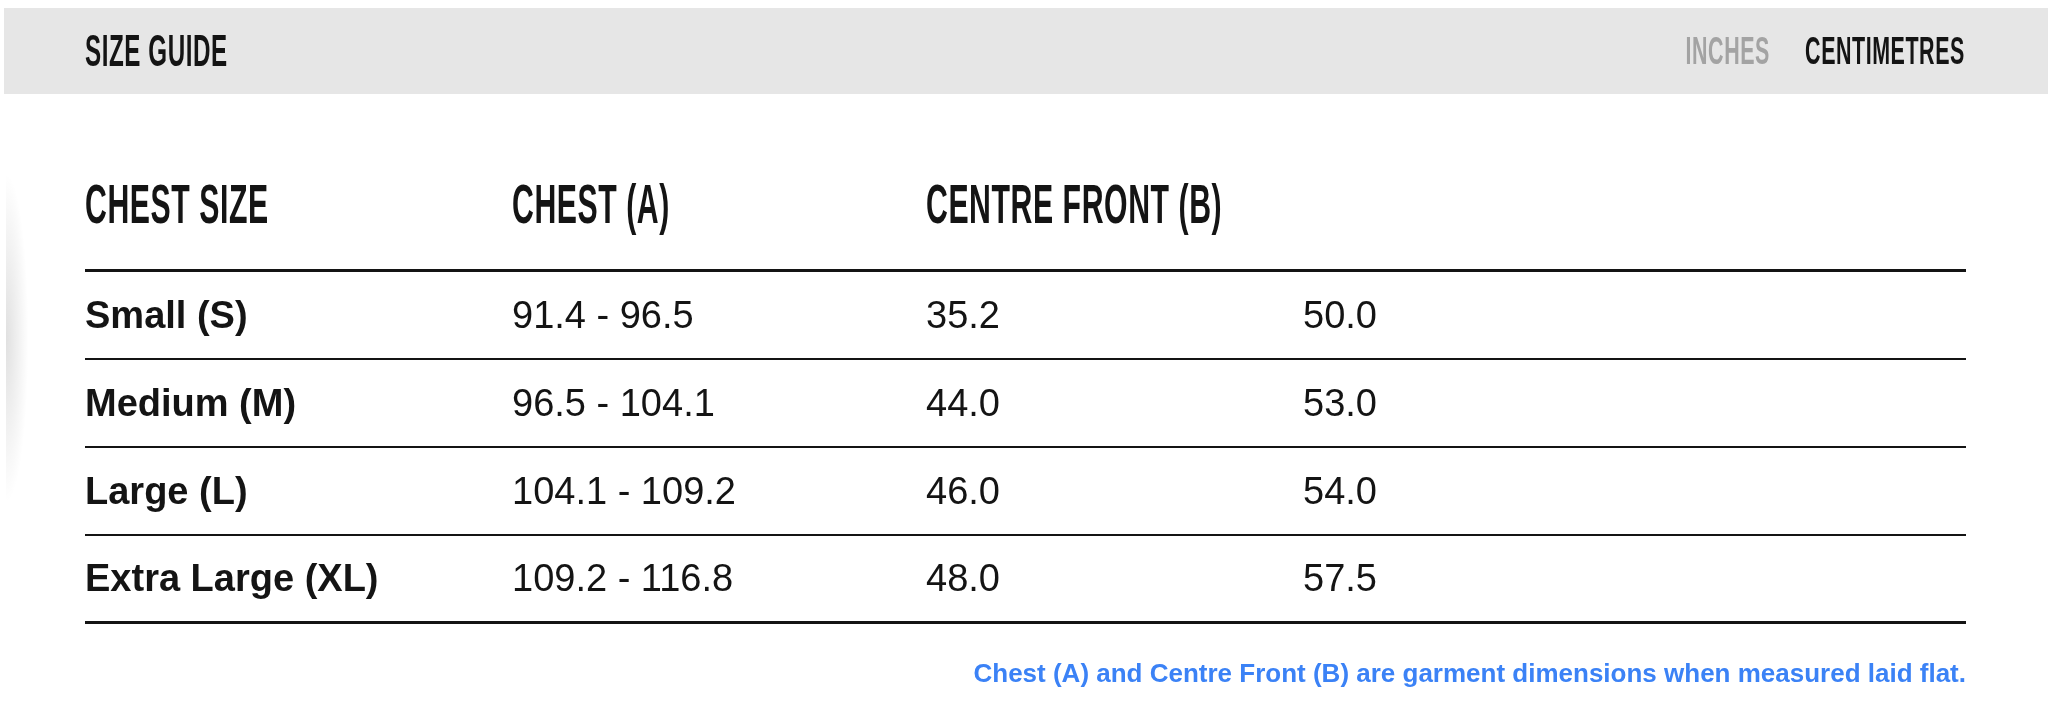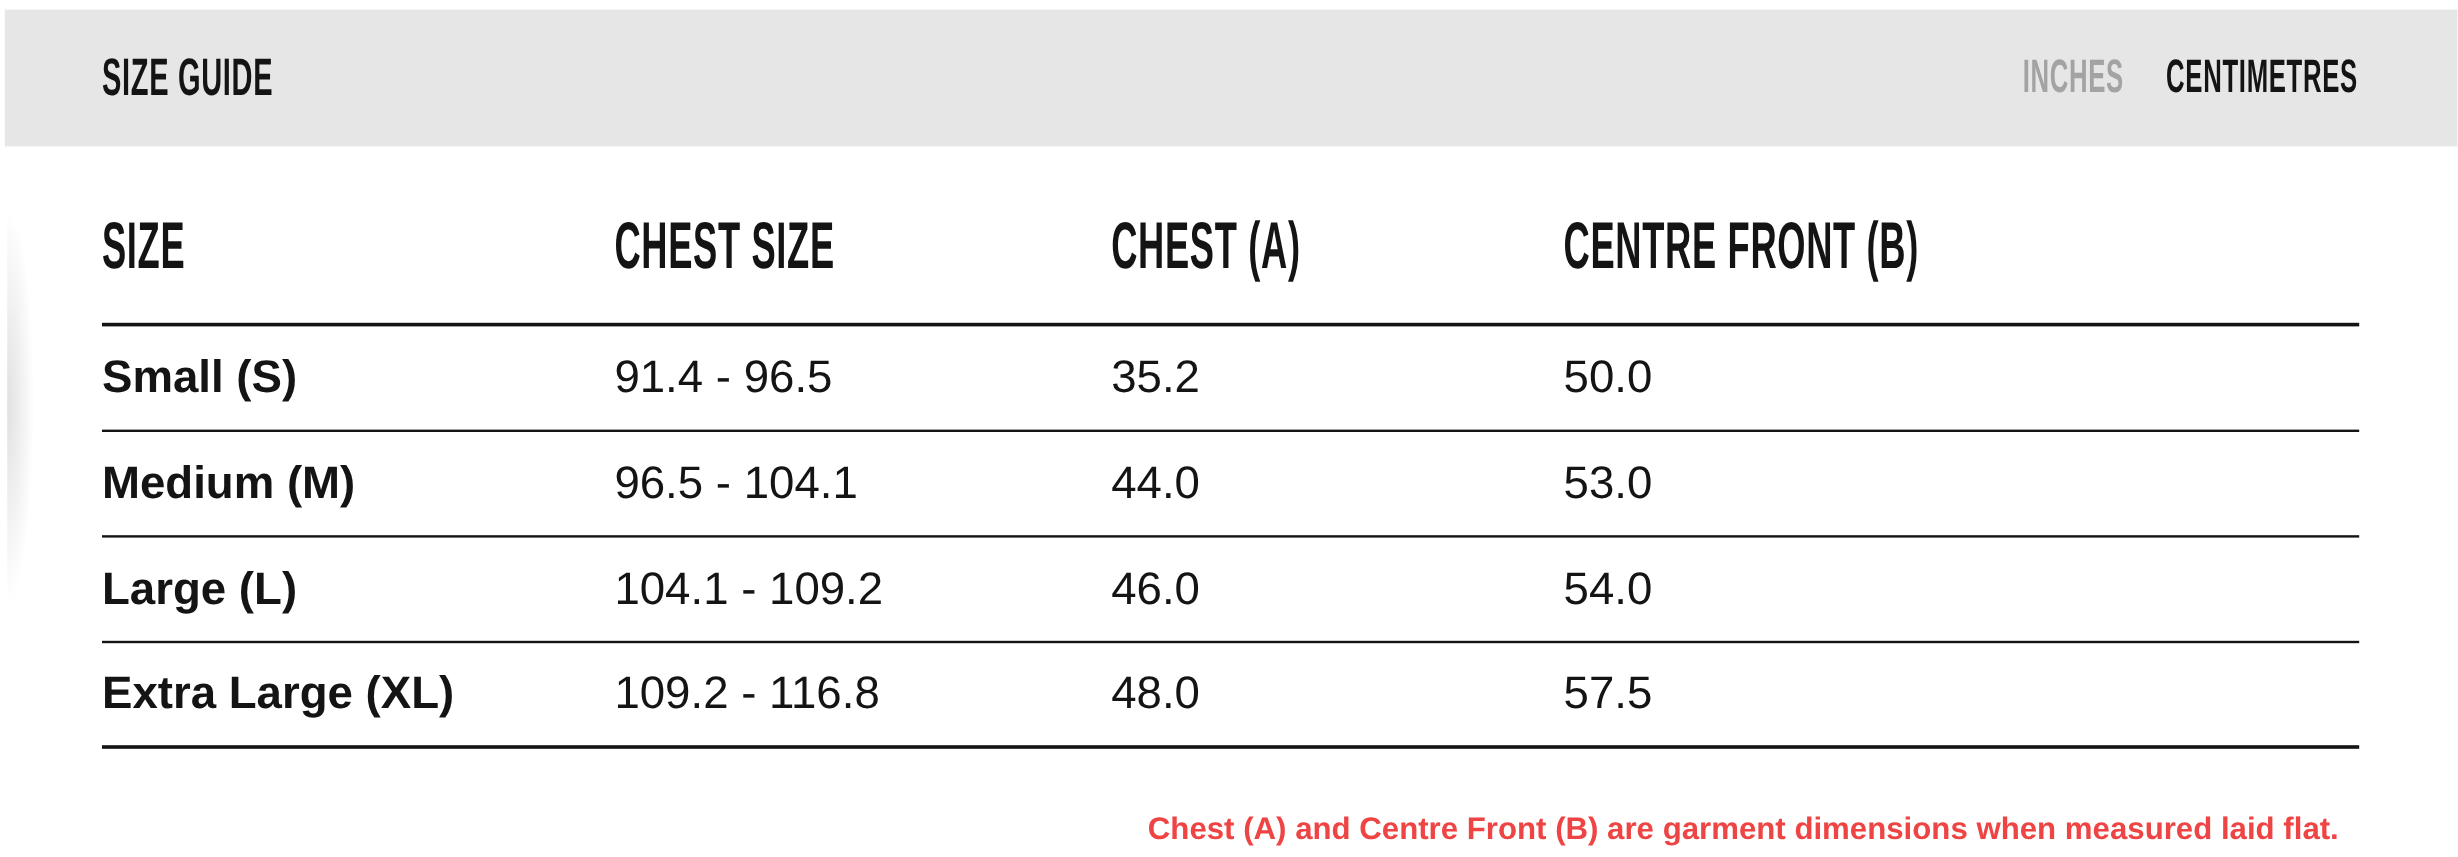--- a/index.html
+++ b/index.html
@@ -21,21 +21,21 @@
     font-weight: 700;
     transform: scaleX(0.55);
     letter-spacing: 1px;
   }
   .from-left  { transform-origin: left center; }
 
   
   .topbar {
     position: absolute;
     left: 4px; right: 0; top: 8px;
-    height: 114px;
+    height: 86px;
     background: #e6e6e6;
     display: flex;
     align-items: center;
     justify-content: space-between;
     padding: 0 83px 0 81px;
   }
   .title { font-size: 44px; }
 
   .units {
     display: flex;
@@ -92,24 +92,24 @@
     font-size: 38px;
   }
   .trow:last-of-type { border-bottom: 3px solid #141414; }
   .cell-label { font-weight: 700; }
   .cell-value { font-weight: 400; }
 
   .footnote {
     position: absolute;
     right: 82px;
     top: 658px;
-    margin: 17px;
+    margin: 0;
     font-size: 26px;
     font-weight: 700;
-    color: #ef4444;
+    color: #3b82f6;
     white-space: nowrap;
   }
 </style>
 </head>
 <body>
 
 <div>
 
   <header class="topbar">
     <h1 class="condensed from-left title">SIZE GUIDE</h1>
@@ -118,23 +118,20 @@
       <button class="unit inactive">INCHES</button>
       <button class="unit active">CENTIMETRES</button>
     </div>
   </header>
 
   <div class="left-shadow"></div>
 
   <main class="size-table">
 
     <div class="thead-row">
-      <div>
-        <span class="condensed from-left th">SIZE</span>
-      </div>
       <div>
         <span class="condensed from-left th">CHEST SIZE</span>
       </div>
       <div>
         <span class="condensed from-left th">CHEST (A)</span>
       </div>
       <div>
         <span class="condensed from-left th">CENTRE FRONT (B)</span>
       </div>
     </div>

